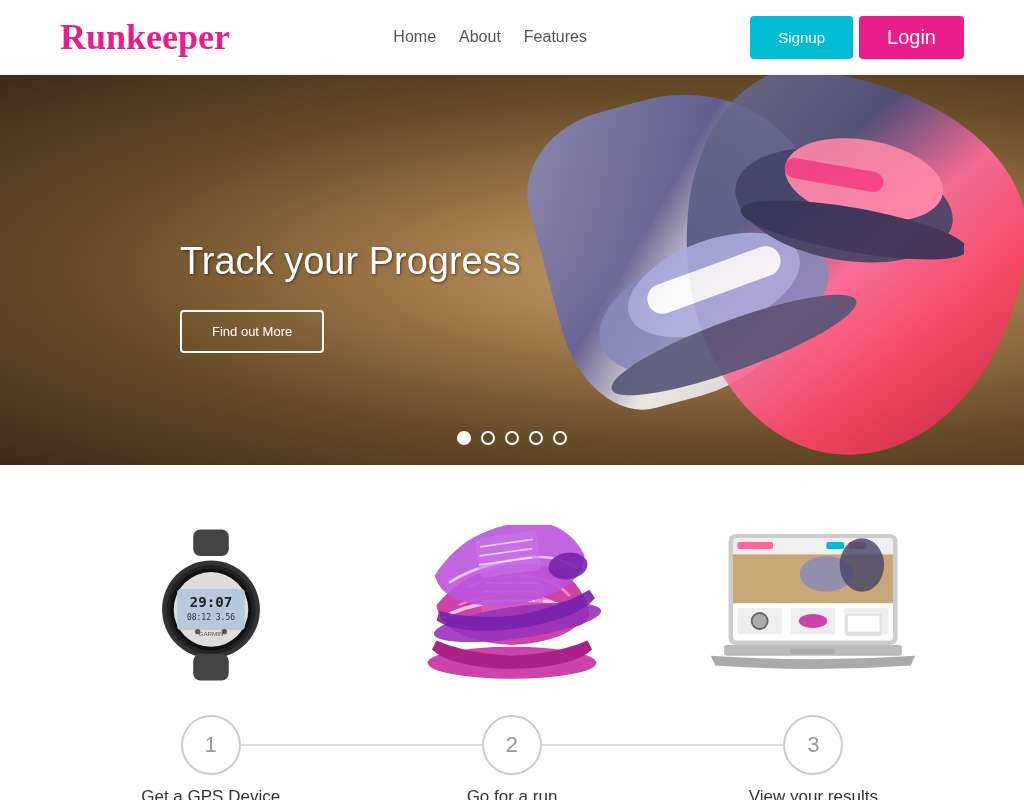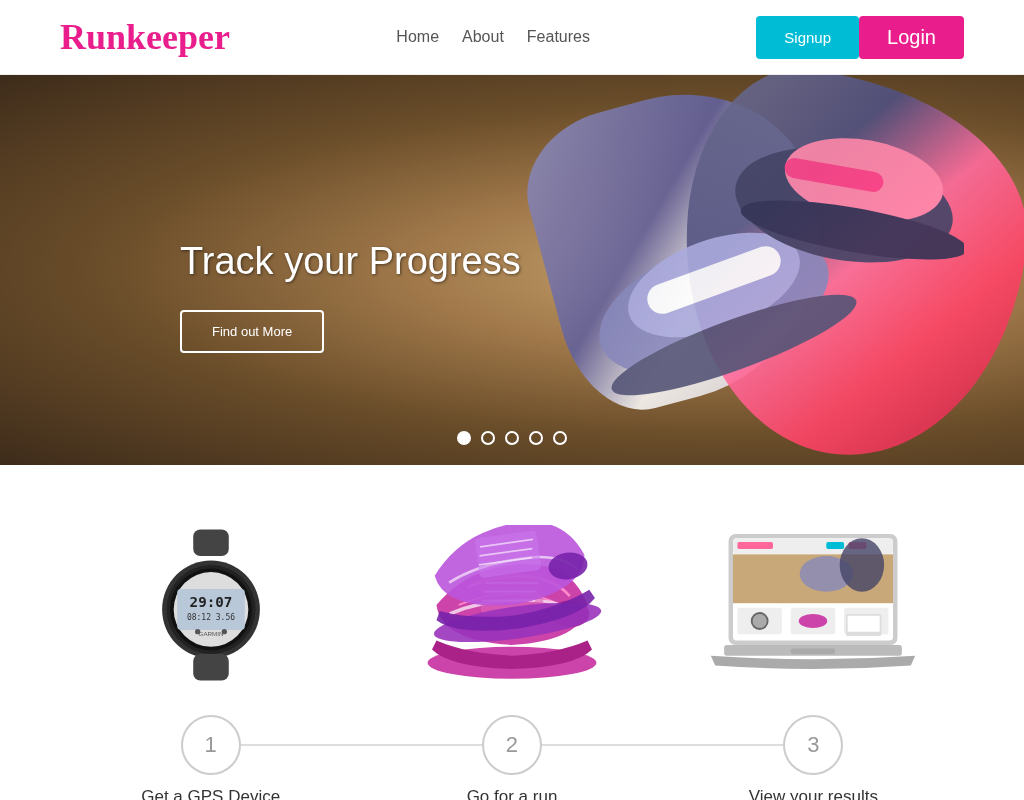--- a/index.html
+++ b/index.html
@@ -26,21 +26,21 @@
       align-items: flex-end;
       gap: 23px;
     }
     nav a {
       text-decoration: none;
       color: #555;
       font-size: 16px;
     }
     .header-buttons {
       display: flex;
-      gap: 0;
+      gap: 6px;
     }
     .btn-signup {
       background: #00bcd4;
       color: #fff;
       border: none;
       padding: 10px 28px;
       font-size: 15px;
       border-radius: 4px;
       cursor: pointer;
     }

